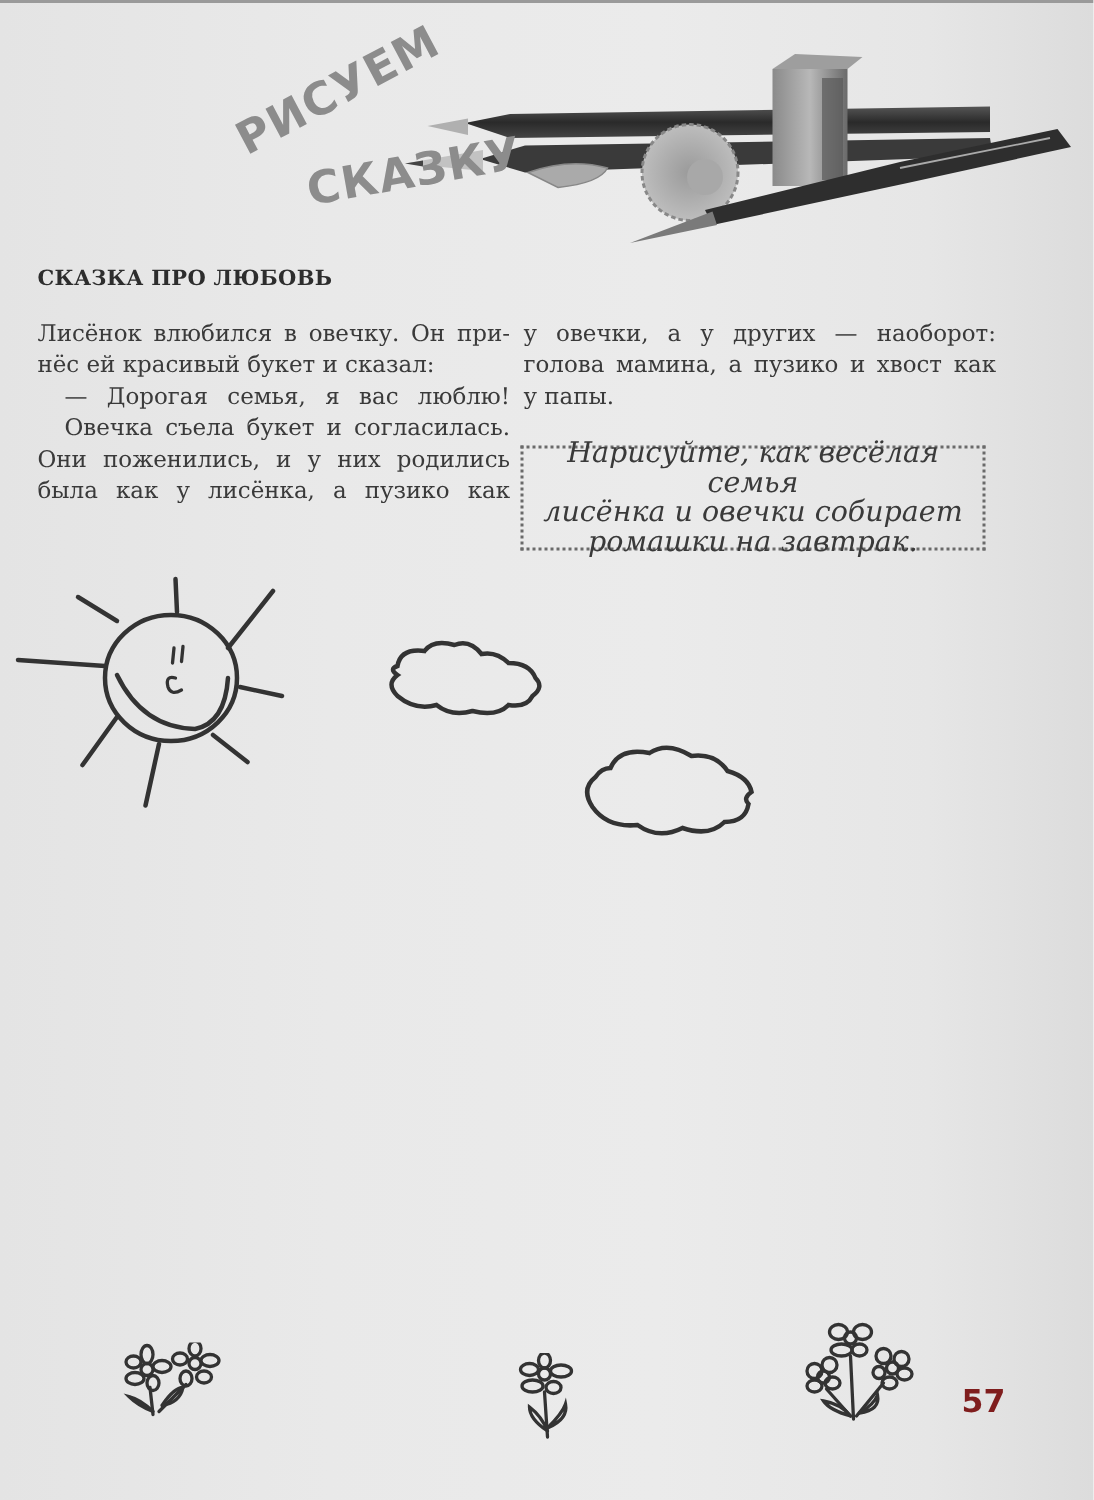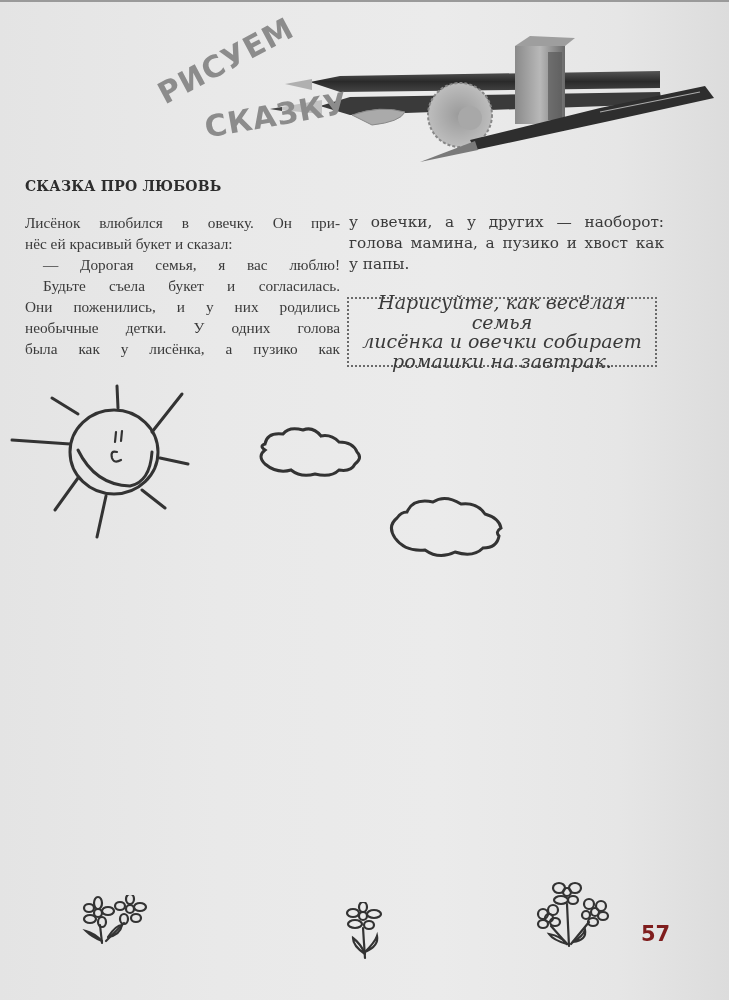--- a/index.html
+++ b/index.html
@@ -18,21 +18,21 @@
   .logo-1 { left: 160px; top: 78px; transform: rotate(-28deg); }
   .logo-2 { left: 205px; top: 110px; transform: rotate(-10deg); }
   .title {
     position: absolute; left: 25px; top: 178px; font-weight: bold; font-size: 14px;
     color: #2d2d2d; letter-spacing: 0.2px; margin: 0;
   }
   .col {
     position: absolute; font-size: 15.3px; line-height: 21px; color: #3a3a3a;
   }
   .col p { margin: 0; white-space: nowrap; }
-  .col-left { left: 25px; top: 212px; width: 315px; font-family: Liberation Serif, serif; }
+  .col-left { left: 25px; top: 212px; width: 315px; }
   .col-right { left: 349px; top: 212px; width: 315px; }
   .indent { padding-left: 18px; }
   .just { text-align: justify; text-align-last: justify; display: block; }
   .note-box {
     position: absolute; left: 347px; top: 297px; width: 310px; height: 70px;
     border: 2px dotted #6a6a6a; box-sizing: border-box;
     display: flex; flex-direction: column; justify-content: center; align-items: center;
   }
   .note-box span {
     font-style: italic; font-size: 19px; line-height: 19.5px; color: #3a3a3a; text-align: center; display: block;
@@ -88,23 +88,22 @@
 
 <div class="logo-text logo-1">РИСУЕМ</div>
 <div class="logo-text logo-2">СКАЗКУ</div>
 
 <h1 class="title">СКАЗКА ПРО ЛЮБОВЬ</h1>
 
 <div class="col col-left">
   <p class="just">Лисёнок влюбился в овечку. Он при-</p>
   <p>нёс ей красивый букет и сказал:</p>
   <p class="just indent">— Дорогая семья, я вас люблю!</p>
-  <p class="just indent">Будьте съела букет и согласилась.</p>
+  <p class="just indent">Овечка съела букет и согласилась.</p>
   <p class="just">Они поженились, и у них родились</p>
-  <p class="just">необычные детки. У одних голова</p>
   <p class="just">была как у лисёнка, а пузико как</p>
 </div>
 
 <div class="col col-right">
   <p class="just">у овечки, а у других — наоборот:</p>
   <p class="just">голова мамина, а пузико и хвост как</p>
   <p>у папы.</p>
 </div>
 
 <div class="note-box">

